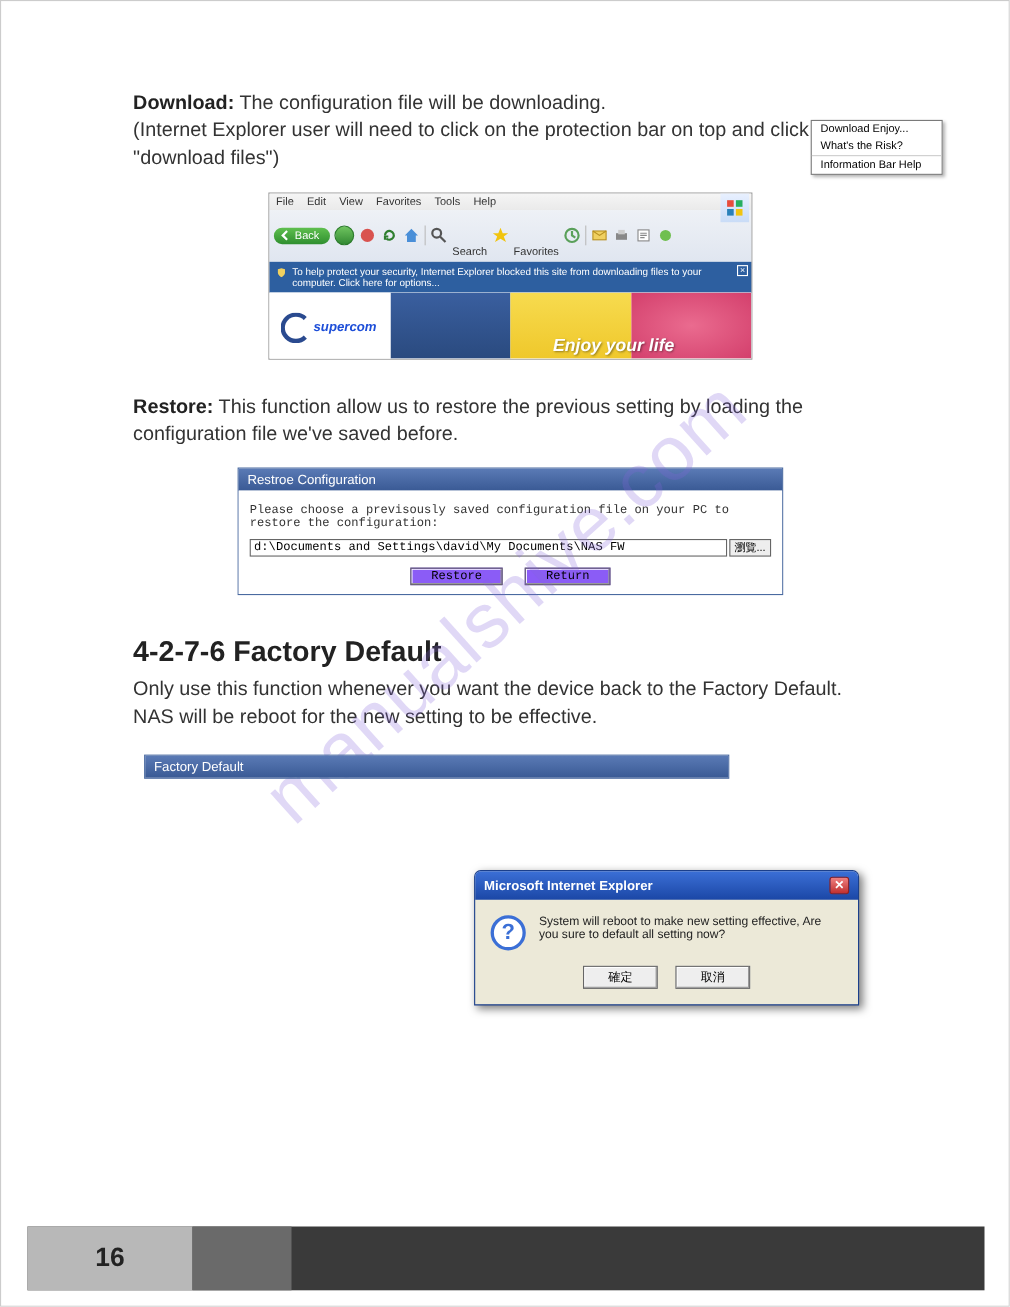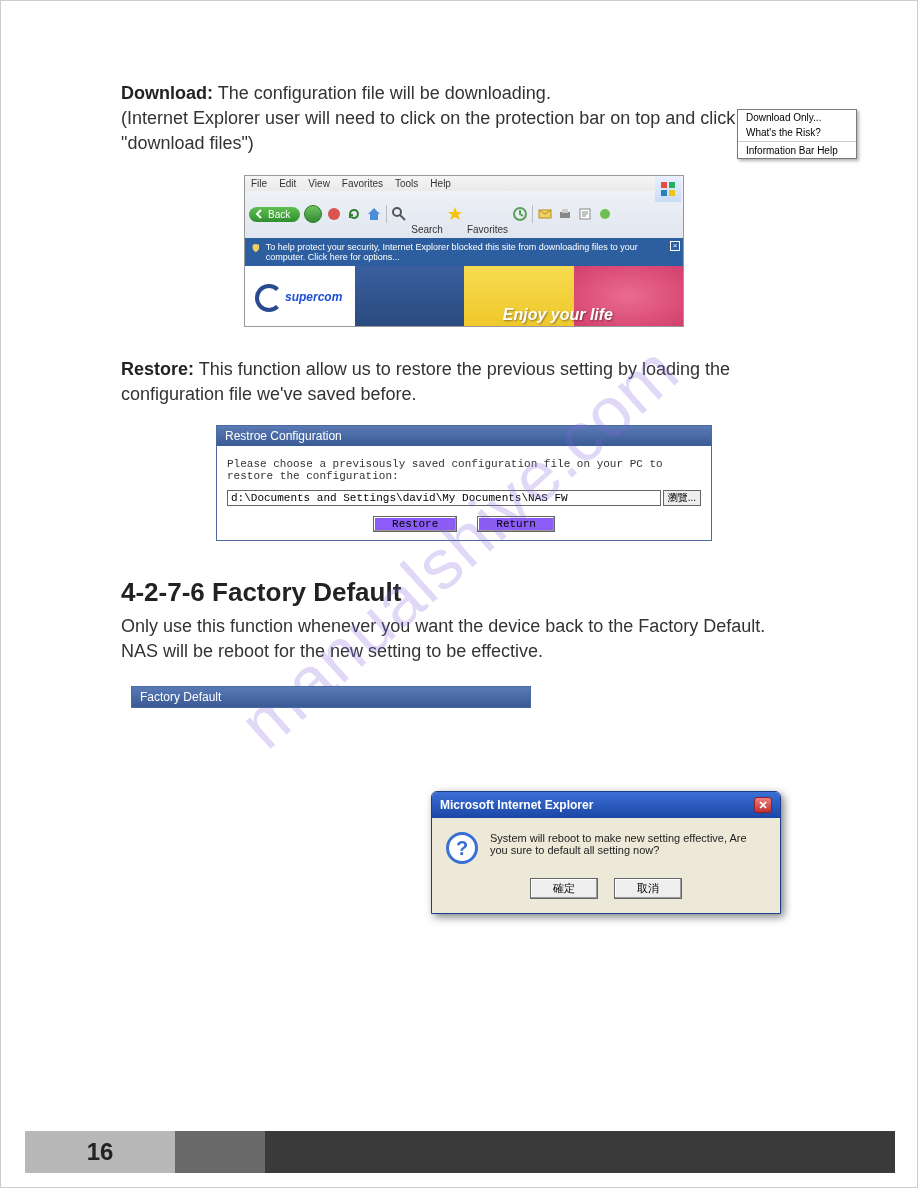--- a/index.html
+++ b/index.html
@@ -172,21 +172,21 @@
   }
 
   
   h2.section {
     font-size: 26px; font-weight:bold;
     color:#222; margin-bottom:6px;
   }
 
   
   .fd-panel {
-    width: 400px; margin: 22px 0 0 10px;
+    width: 532px; margin: 22px 0 0 10px;
     border:1px solid #4a6aa0;
     font-family: "Courier New", monospace;
     position:relative;
   }
   .fd-body {
     background:#fff; padding:14px 16px 40px 16px;
     font-size:11px; color:#333;
   }
   .fd-btn {
     display:block; width:250px; text-align:center;
@@ -249,21 +249,21 @@
     font-size:70px; color:rgba(130,100,220,0.25);
     font-family: Arial, sans-serif;
     white-space:nowrap;
     pointer-events:none;
     letter-spacing:1px;
   }
 
   
   .footer {
     position:absolute; left:24px; bottom:14px;
-    width: 870px; height:42px;
+    width: 870px; height:58px;
     background:#3a3a3a;
     display:flex;
   }
   .footer .pg {
     width:150px; background:#b8b8b8;
     display:flex;align-items:center;justify-content:center;
     font-size:24px;font-weight:bold;color:#222;
   }
   .footer .sep2 { width:90px; background:#6a6a6a; }
 
@@ -358,21 +358,21 @@
       <div class="ie-body">
         <div class="ie-tile t1">
             <span class="logo-text">supercom</span>
           </div>
         <div class="ie-tile t2"></div>
         <div class="ie-tile t3"></div>
         <div class="ie-tile t4"></div>
         <span class="enjoy">Enjoy your life</span>
       </div>
       <div class="ie-menu">
-        <div>Download Only...</div>
+        <div>Download Enjoy...</div>
         <div>What's the Risk?</div>
         <div class="sep"></div>
         <div>Information Bar Help</div>
       </div>
     </div>
 
     <p class="para">
       <span class="bold">Restore:</span><span> This function allow us to restore the previous setting by loading the configuration file we've saved before.</span>
     </p>
 

